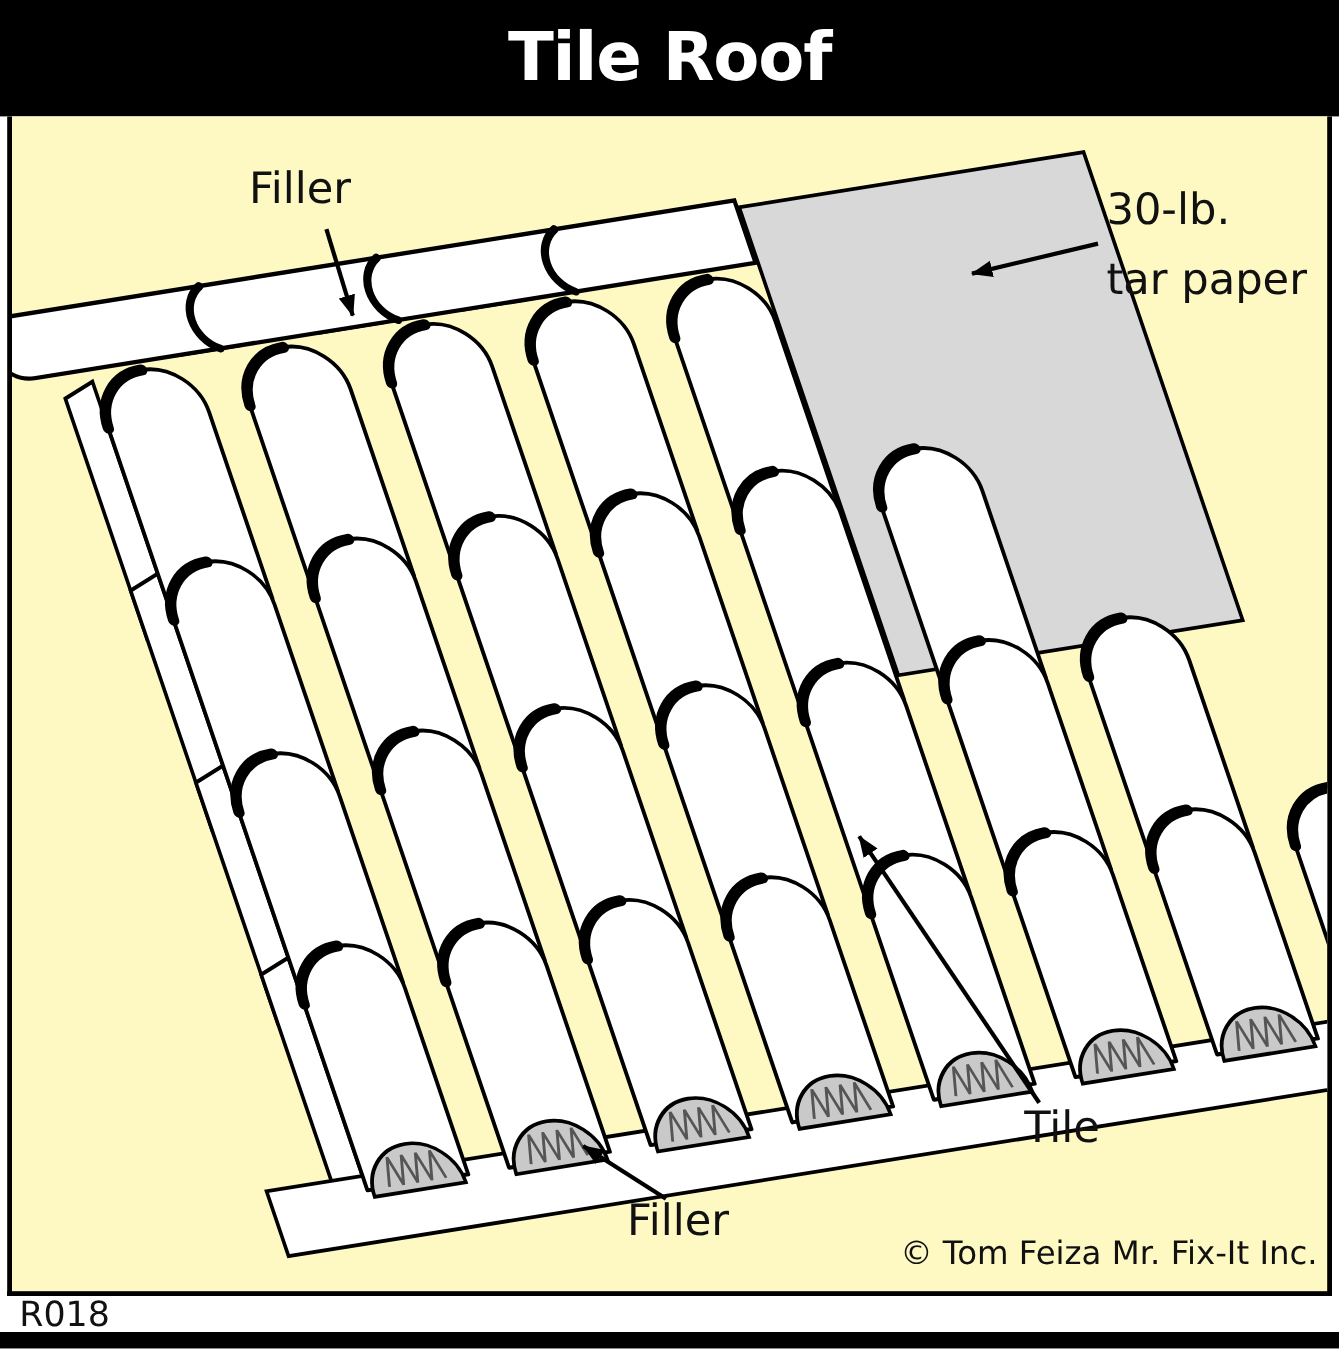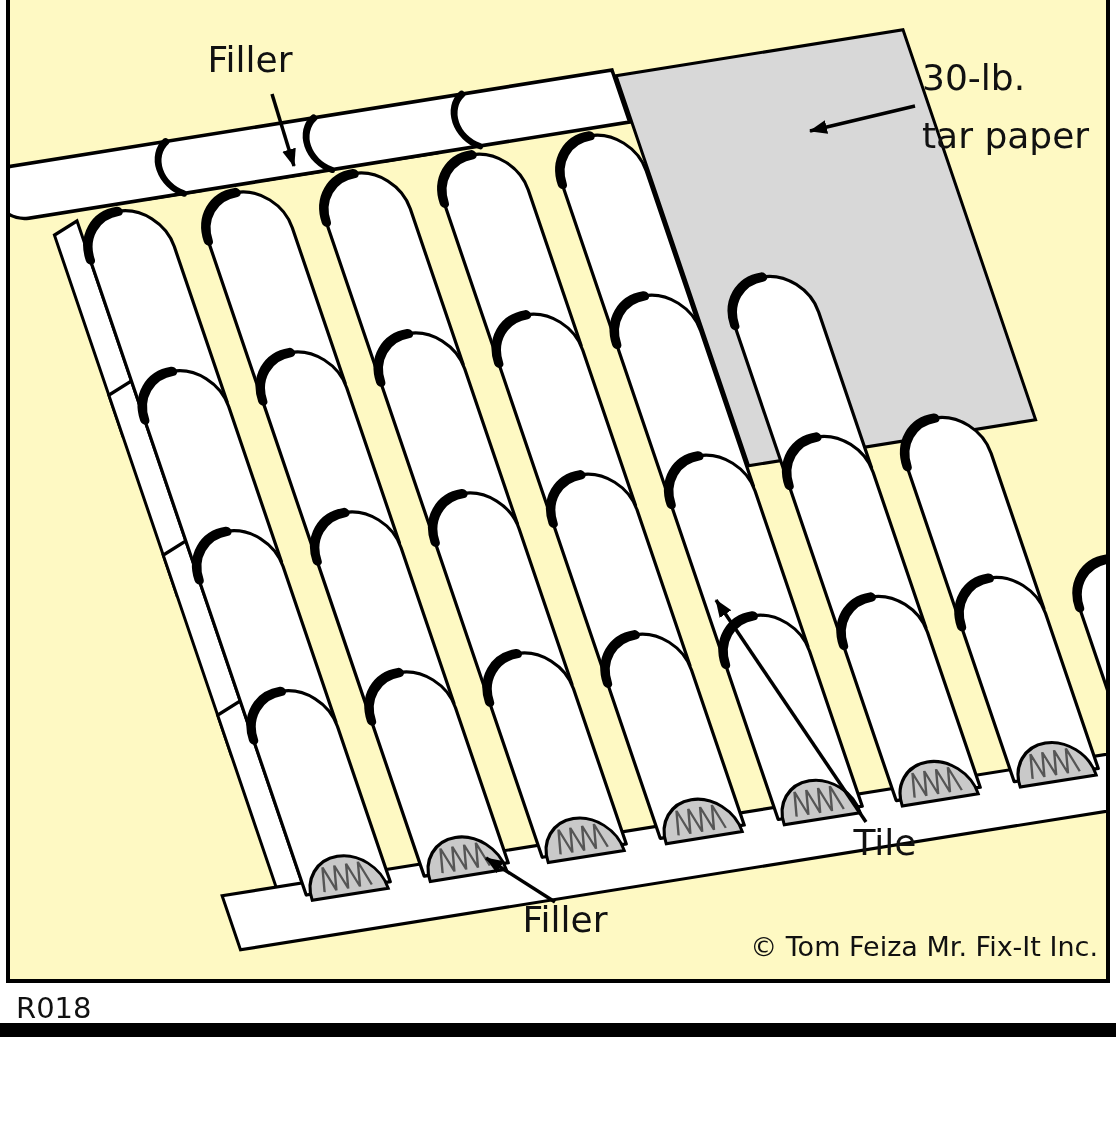--- a/index.html
+++ b/index.html
@@ -4,32 +4,35 @@
 <style>
   html,body{margin:0;padding:0;background:#ffffff;}
   .page{width:1116px;height:1124px;position:relative;background:#fff;
         font-family:"DejaVu Sans",sans-serif;overflow:hidden;}
   .title-bar{height:97px;background:#000;display:flex;align-items:center;justify-content:center;}
   .title-bar h1{color:#fff;font-size:56px;font-weight:800;letter-spacing:-1px;margin:0;
                 font-family:"DejaVu Sans",sans-serif;}
   .canvas{margin:0 6px;height:983px;border:4px solid #000;border-top:none;
           box-sizing:border-box;background:#fef9c3;}
   .canvas svg{display:block;width:100%;height:100%;}
-  .footer{height:40px;display:flex;align-items:flex-end;padding-left:16px;box-sizing:border-box;}
+  .footer{height:30px;display:flex;align-items:flex-end;padding-left:16px;box-sizing:border-box;}
   .footer span{font-size:29px;color:#111;line-height:1;}
   .bottom-bar{height:14px;background:#000;}
   text.lbl{font-size:36px;fill:#111;font-family:"DejaVu Sans",sans-serif;}
   text.copy{font-size:27px;fill:#111;font-family:"DejaVu Sans",sans-serif;}
   line.arrow{stroke:#000;stroke-width:3.5;}
 </style>
 </head>
 <body>
 
 <div class="page">
 
+  <div class="title-bar">
+    <h1>Tile Roof</h1>
+  </div>
 
   <div class="canvas">
     <svg viewBox="0 0 1096 979">
       <defs>
         <marker id="ah" markerUnits="userSpaceOnUse" markerWidth="20" markerHeight="16" refX="17" refY="7" orient="auto">
           <path d="M0,0 L18,7 L0,14 Z" fill="#000"></path>
         </marker>
       </defs>
 
       <g id="roof-geometry">

